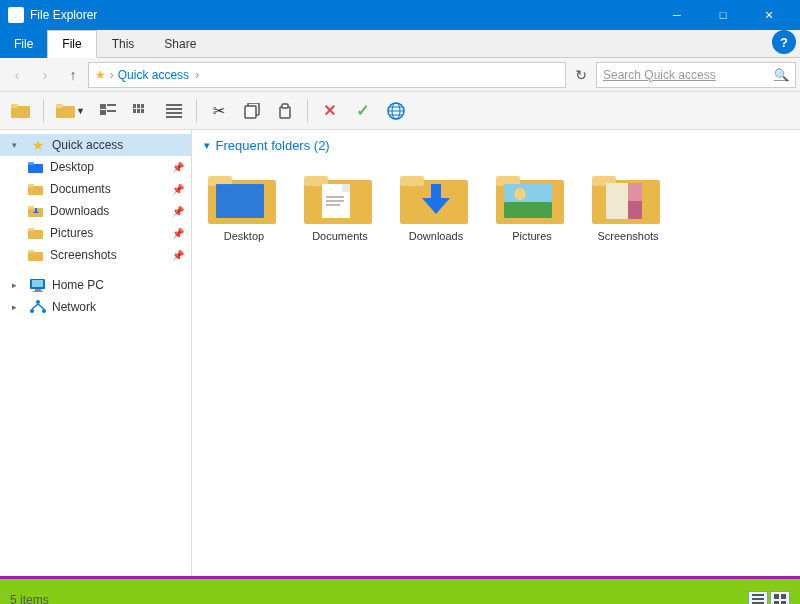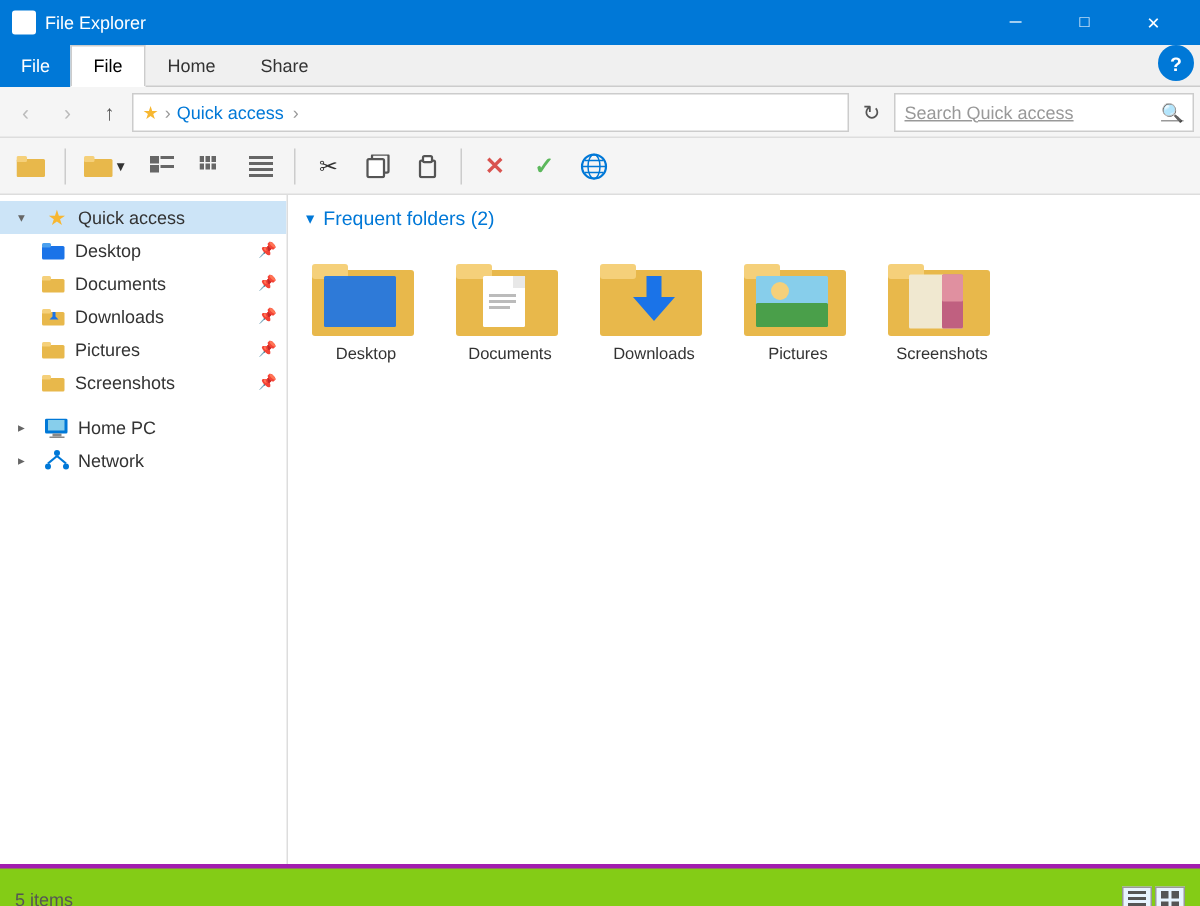--- a/index.html
+++ b/index.html
@@ -254,21 +254,21 @@
   <div class="title-bar-controls">
     <div class="title-btn">─</div>
     <div class="title-btn">□</div>
     <div class="title-btn close">✕</div>
   </div>
 </div>
 
 <div class="ribbon-tabs">
   <div class="ribbon-tab file">File</div>
   <div class="ribbon-tab active">File</div>
-  <div class="ribbon-tab">Home</div>
+  <div class="ribbon-tab">This</div>
   <div class="ribbon-tab">Share</div>
   <div class="ribbon-help">?</div>
 </div>
 
 <div class="nav-bar">
   <div class="nav-btn disabled">‹</div>
   <div class="nav-btn disabled">›</div>
   <div class="nav-btn">↑</div>
   <div class="address-bar">
     <span style="color:#f7b731;">★</span>

